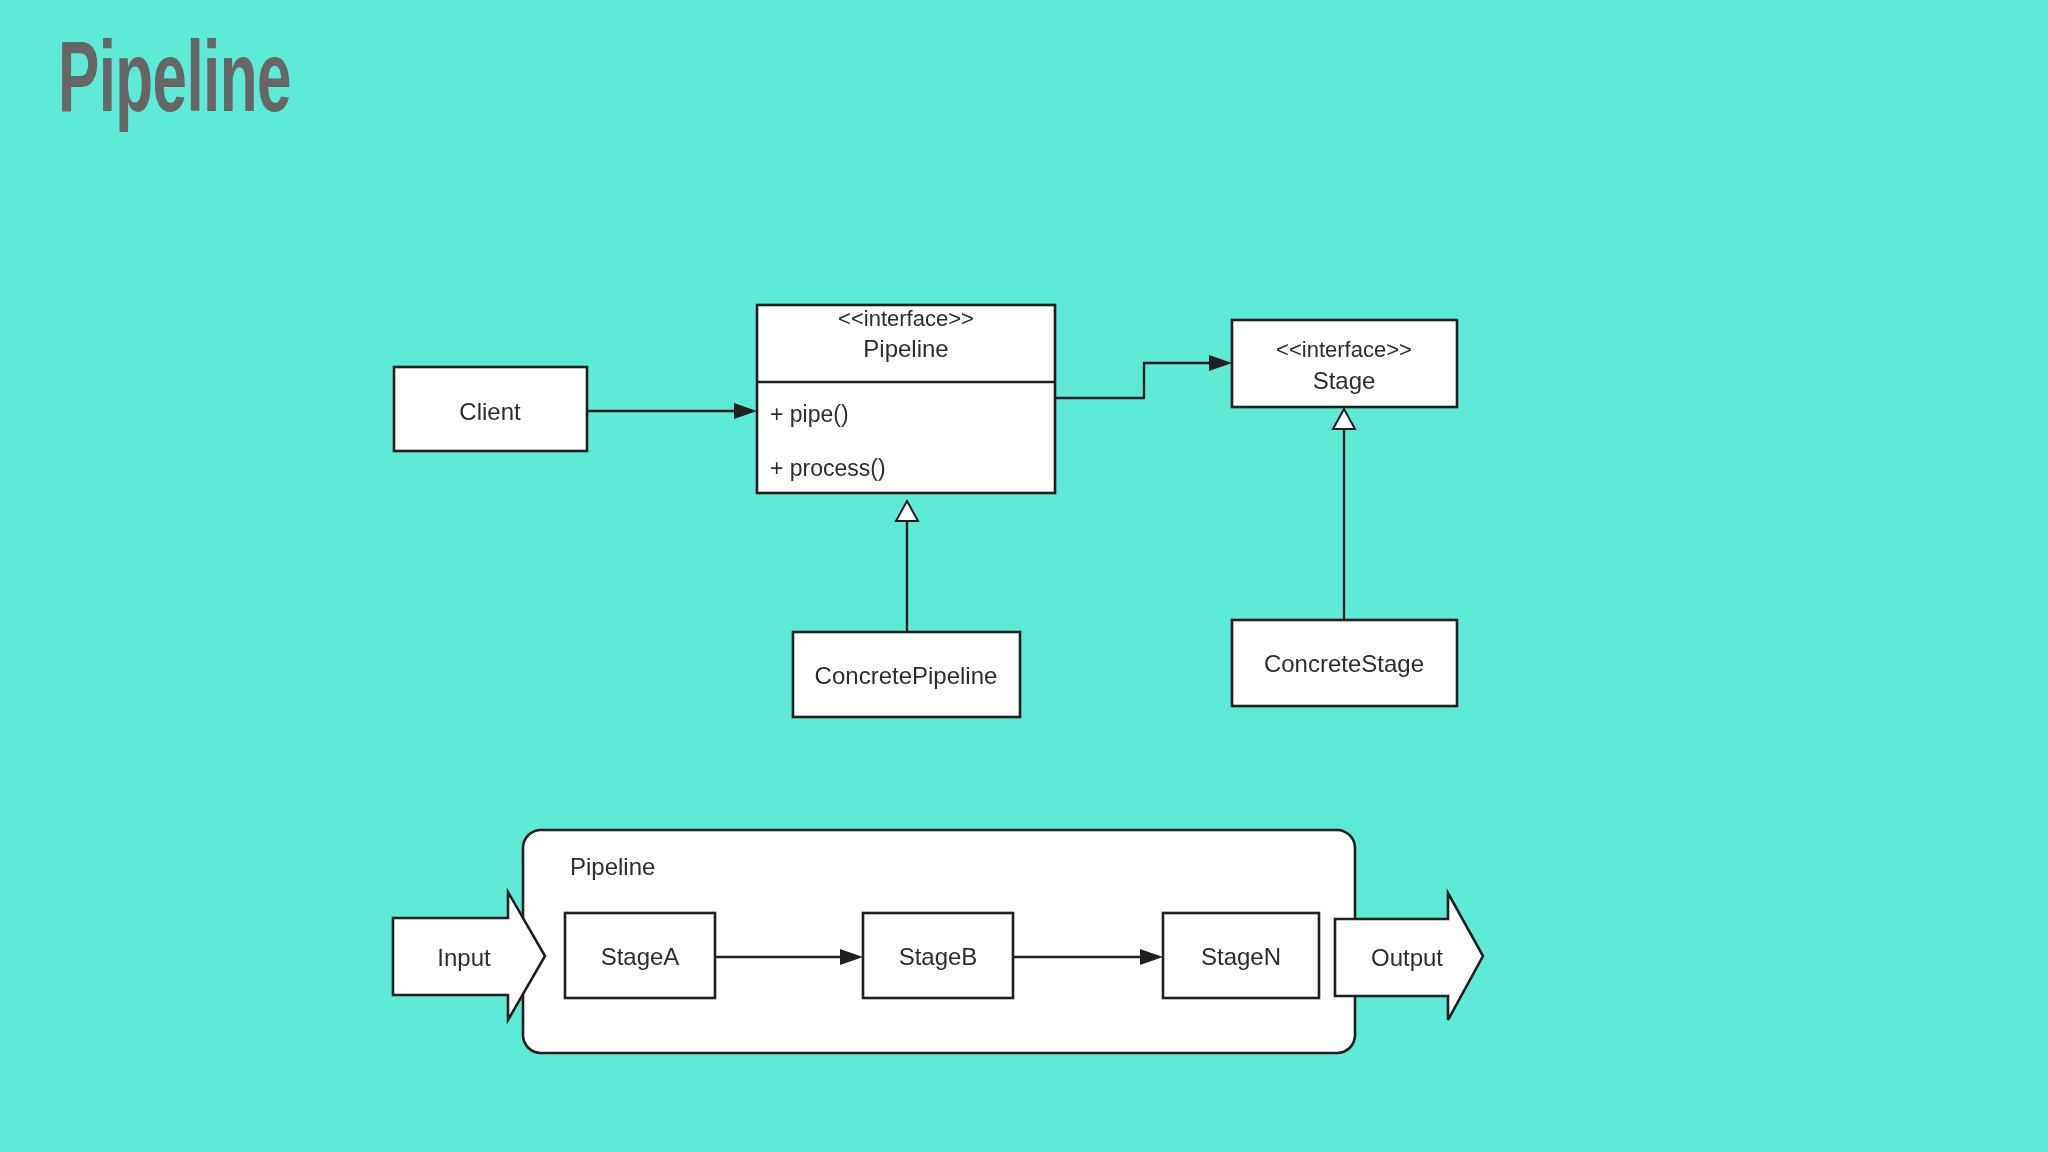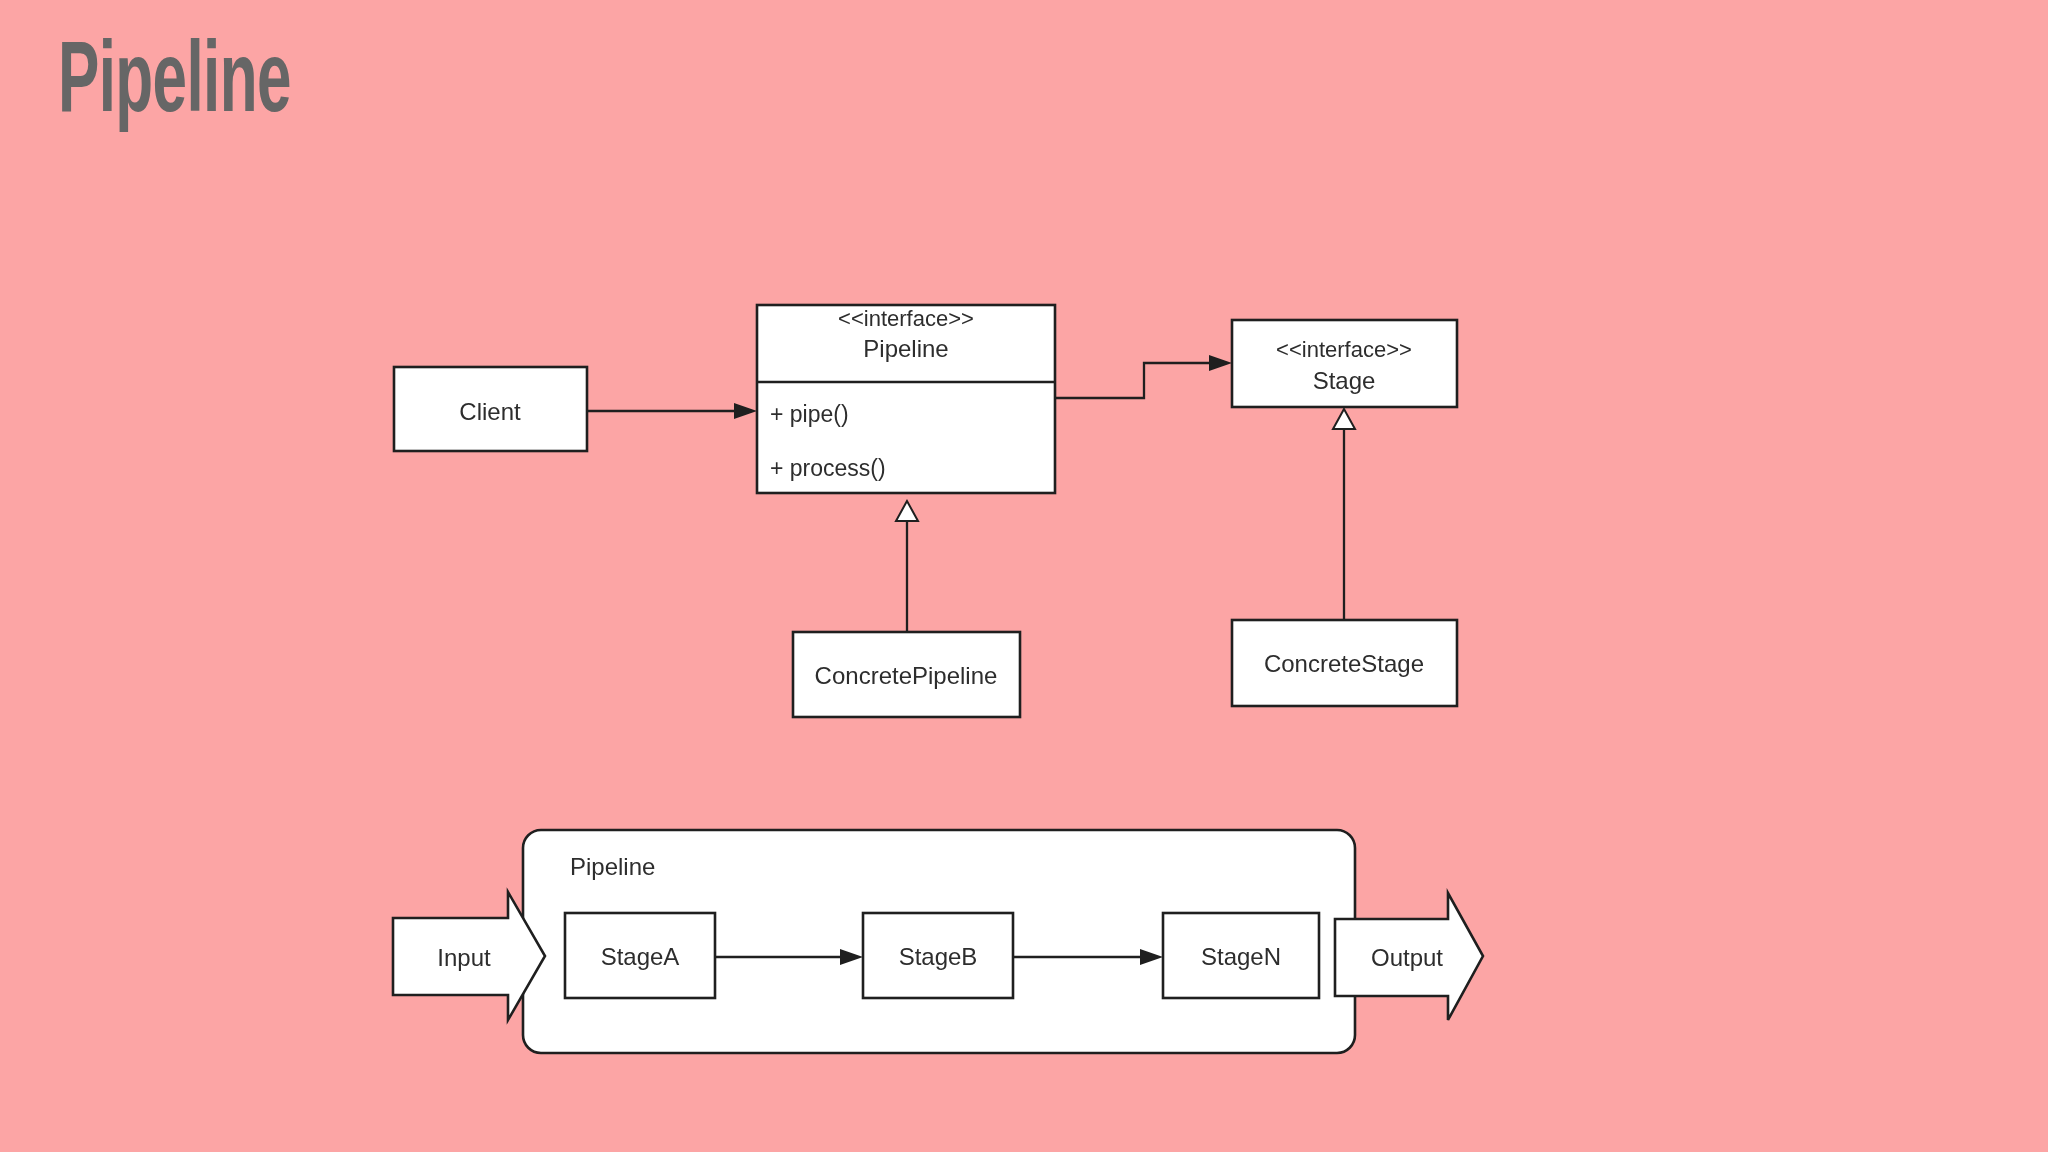--- a/index.html
+++ b/index.html
@@ -1,20 +1,20 @@
 <!DOCTYPE html>
 <html><head>
 <meta charset="utf-8">
 <style>
   html, body { margin: 0; padding: 0; background: #ffffff; }
   .canvas {
     position: relative;
     width: 2048px;
     height: 1152px;
-    background: #fca5a5;
+    background: #5eead4;
     overflow: hidden;
     font-family: "Liberation Sans", sans-serif;
   }
   .slide-title {
     position: absolute;
     left: 58px;
     top: 26px;
     font-family: "Liberation Sans", sans-serif;
     font-weight: bold;
     font-size: 100px;

